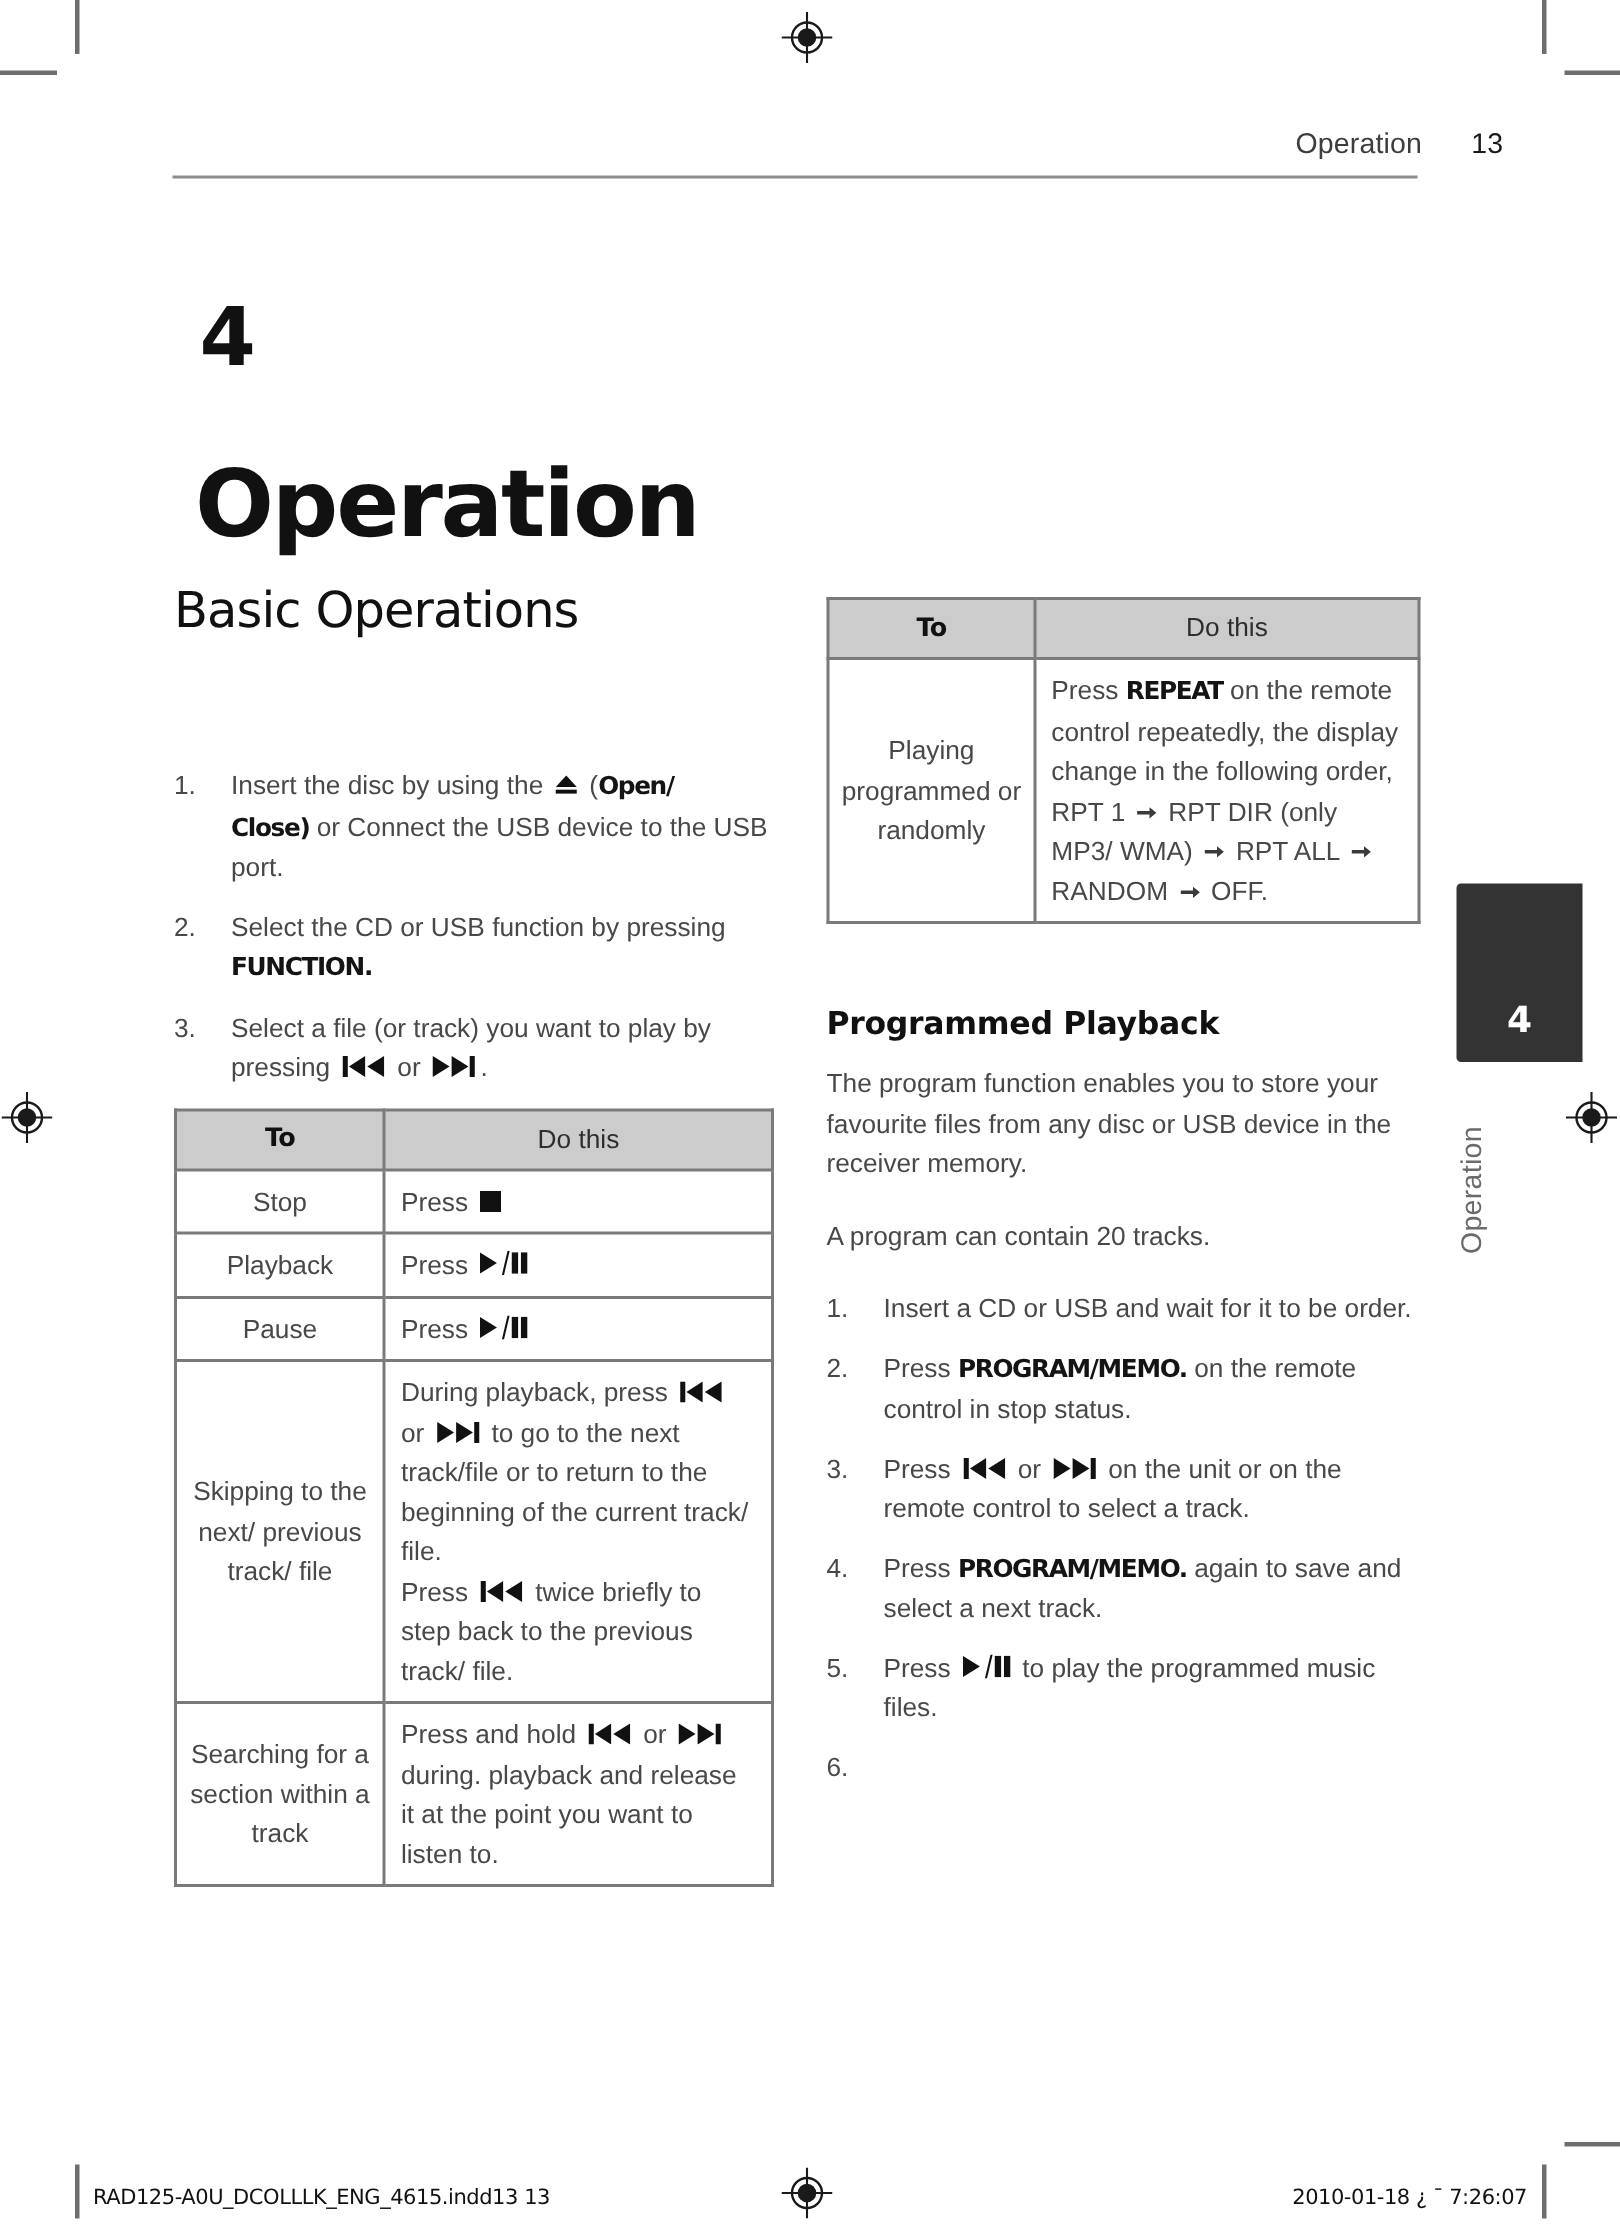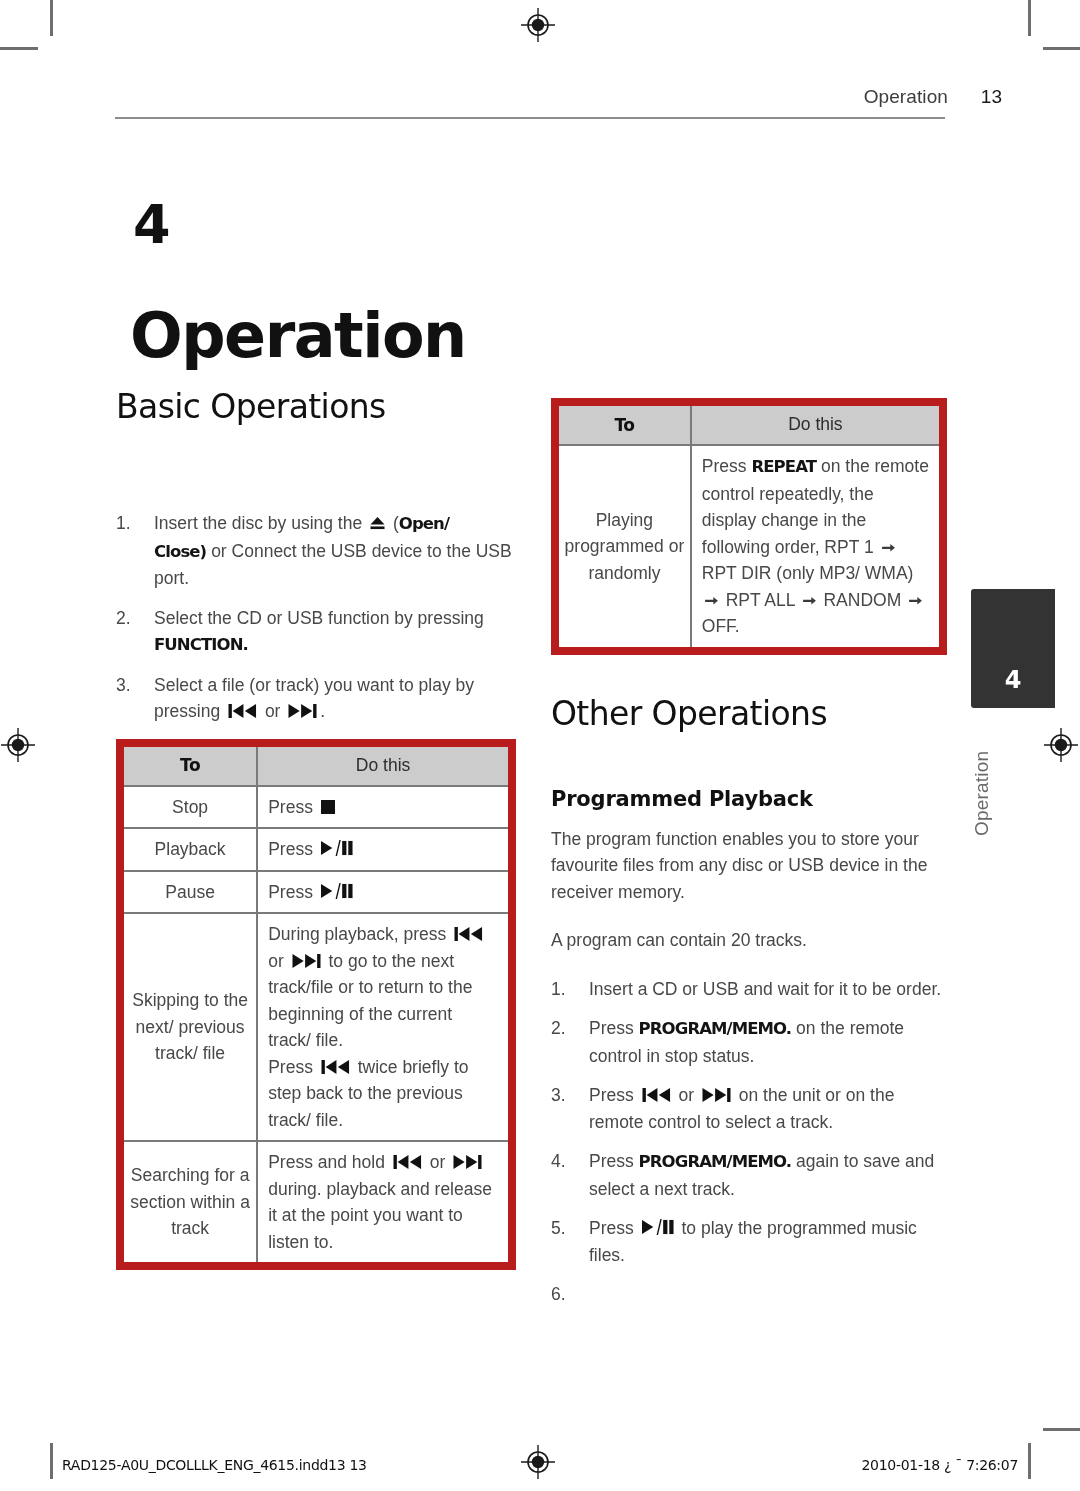--- a/index.html
+++ b/index.html
@@ -76,21 +76,21 @@
     font-family:"DejaVu Sans",sans-serif;font-size:16.5px;margin-top:39px;
   }
 
   
   .g{display:inline-block;vertical-align:-1px;line-height:0;}
   .g svg{display:block;}
 
   
   table.kv{
     border-collapse:collapse;width:100%;
-    border:8px solid #b91c1c;table-layout:fixed;
+    border:2px solid #b91c1c;table-layout:fixed;
   }
   table.kv th{
     background:#cccccc;border:2px solid #7a7a7a;
     font-weight:400;font-size:17.5px;color:#2e2e2e;
     padding:8px 4px 9px;text-align:center;
   }
   table.kv th.to{font-weight:700;color:#111;font-family:"DejaVu Sans",sans-serif;font-size:17px;letter-spacing:-.5px;}
   table.kv td{
     border:2px solid #7a7a7a;
     font-size:17.5px;line-height:26.5px;color:#484848;
@@ -296,21 +296,20 @@
                   <path d="M0 6.6 L9 6.6 L9 9.4 L14 5.3 L9 1.2 L9 4 L0 4 Z" fill="#3a3a3a"></path>
                 </svg></span> RPT ALL <span class="g" style="margin: 0px 3px;"><svg width="13" height="11" viewBox="0 0 14 12">
                   <path d="M0 6.6 L9 6.6 L9 9.4 L14 5.3 L9 1.2 L9 4 L0 4 Z" fill="#3a3a3a"></path>
                 </svg></span> RANDOM <span class="g" style="margin: 0px 3px;"><svg width="13" height="11" viewBox="0 0 14 12">
                   <path d="M0 6.6 L9 6.6 L9 9.4 L14 5.3 L9 1.2 L9 4 L0 4 Z" fill="#3a3a3a"></path>
                 </svg></span> OFF.</td>
           </tr>
         </tbody>
       </table>
     </div>
-  <h2 class="section" style="margin-top:40px;">Other Operations</h2>
   <h3 class="subsection" style="margin-top:53px;">Programmed Playback</h3>
   <p class="body" style="margin-top:14px;">The program function enables you to store your favourite files from any disc or USB device in the receiver memory.</p>
   <p class="body" style="margin-top:22px;">A program can contain 20 tracks.</p>
   <ol class="steps" id="right-steps" style="margin-top:22px;">
       <li><span class="num">1.</span><span>Insert a CD or USB and wait for it to be order.</span></li>
       <li><span class="num">2.</span><span>Press <b class="key">PROGRAM/MEMO.</b> on the remote control in stop status.</span></li>
       <li><span class="num">3.</span><span>Press <span class="g" style="margin: 0px 3px;"><svg width="29" height="14" viewBox="0 0 30 15">
               <rect x="0" y="0" width="3.6" height="15" fill="#111"></rect>
               <polygon points="16,0 16,15 4.4,7.5" fill="#111"></polygon>
               <polygon points="29.5,0 29.5,15 17.5,7.5" fill="#111"></polygon>

